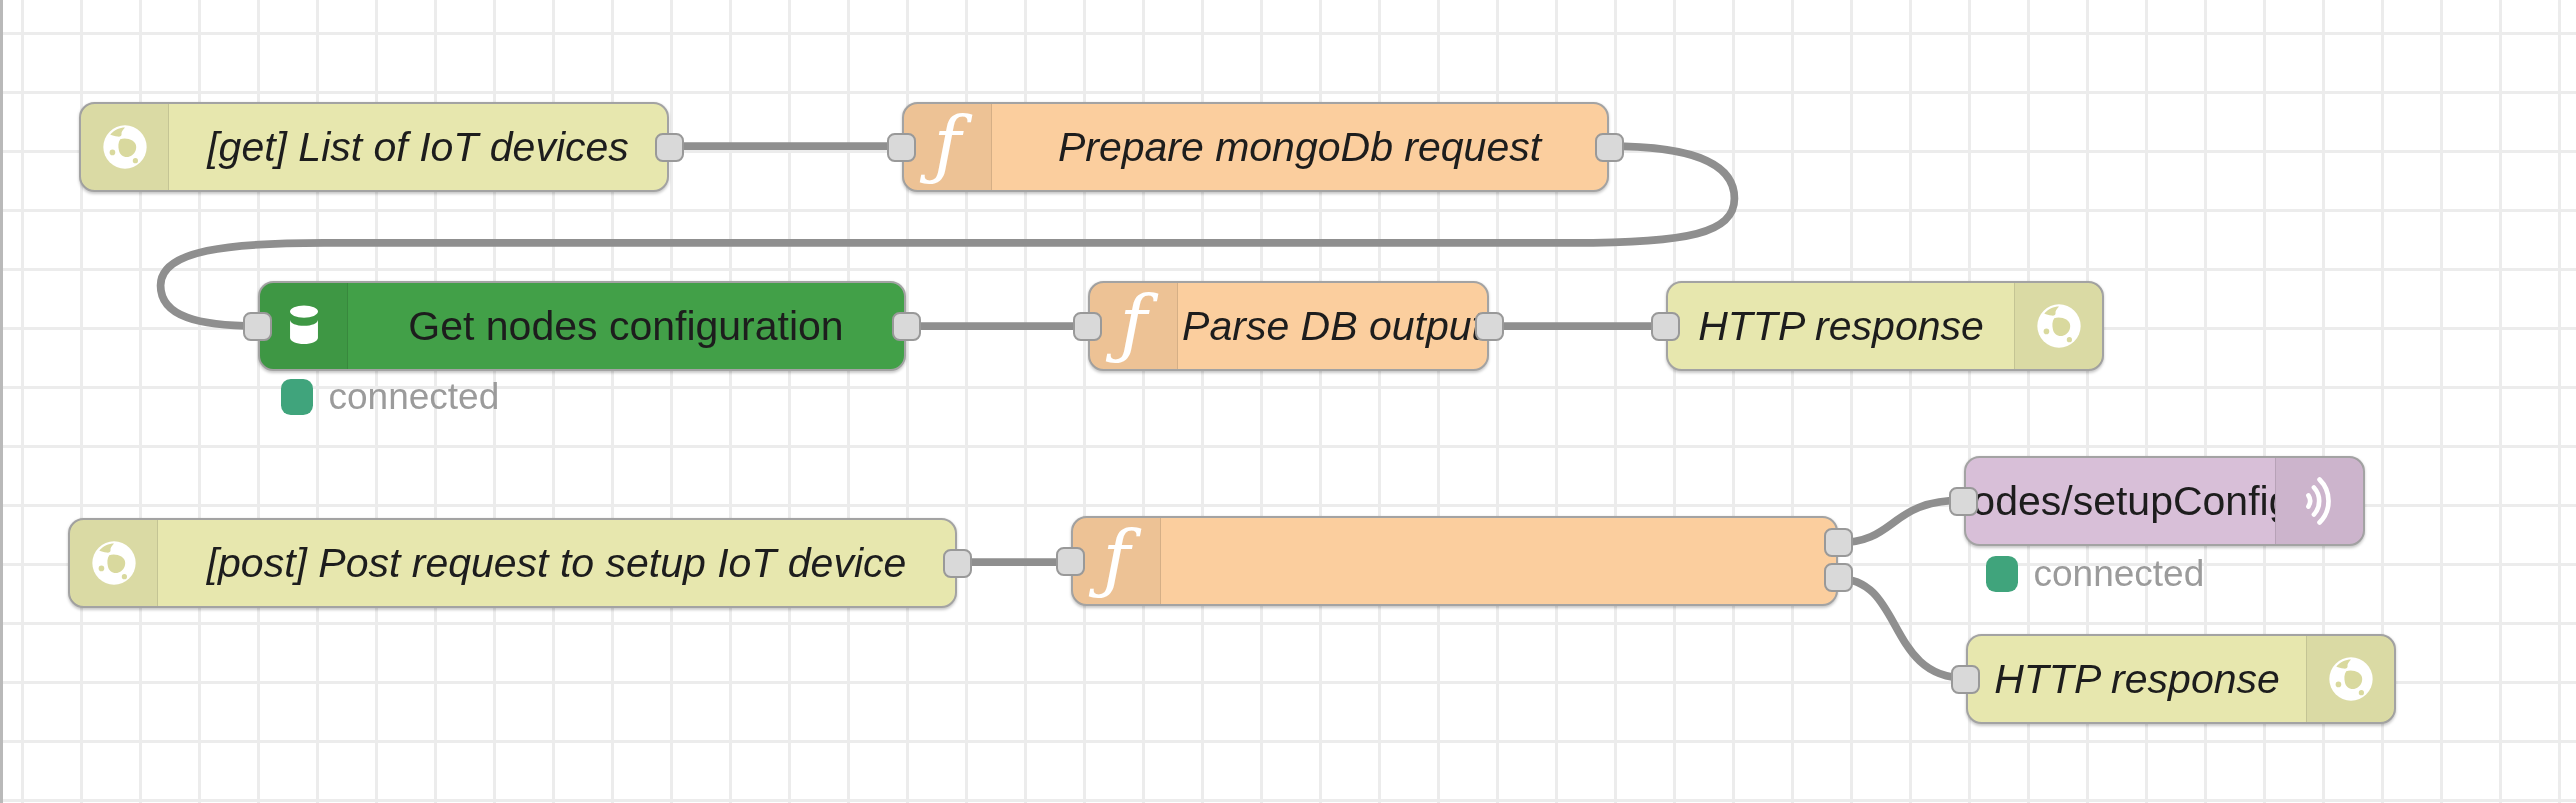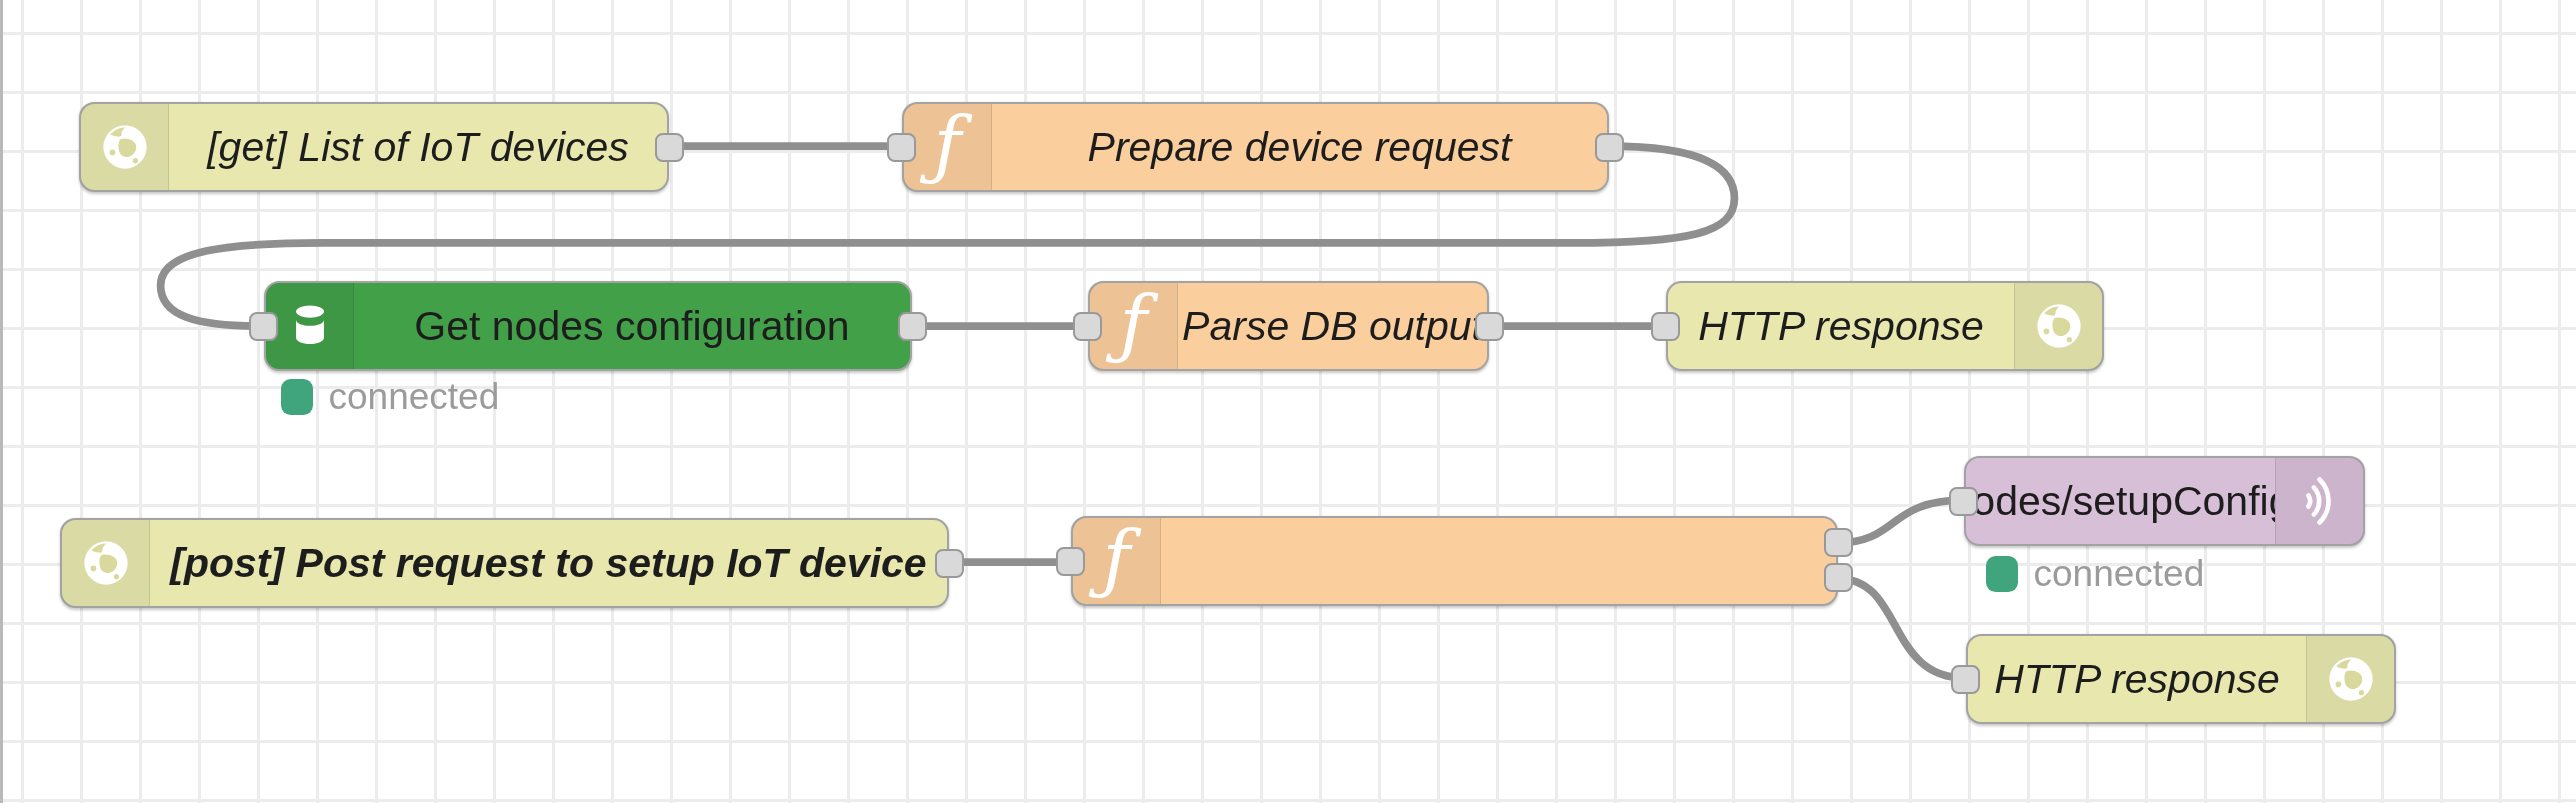--- a/index.html
+++ b/index.html
@@ -97,25 +97,25 @@
     </div>
     <div class="label italic">[get] List of IoT devices</div>
     <div class="port out"></div>
   </div>
 
   <div class="node function" style="left:902px;top:102px;width:707px;">
     <div class="port in"></div>
     <div class="iconbox left">
         <span class="ficon">ƒ</span>
       </div>
-    <div class="label italic">Prepare device request</div>
-    <div class="port out"></div>
-  </div>
-
-  <div class="node mongodb" style="left:264px;top:281px;width:648px;">
+    <div class="label italic">Prepare mongoDb request</div>
+    <div class="port out"></div>
+  </div>
+
+  <div class="node mongodb" style="left:258px;top:281px;width:648px;">
     <div class="port in"></div>
     <div class="iconbox left">
       <svg viewBox="0 0 24 24" width="54" height="58">
         <ellipse cx="12" cy="5.6" rx="6.2" ry="2.7" fill="#ffffff"></ellipse>
         <path fill="#ffffff" d="M5.8 9.2 C5.8 10.8 8.6 11.9 12 11.9 C15.4 11.9 18.2 10.8 18.2 9.2 L18.2 17.2 C18.2 18.8 15.4 20 12 20 C8.6 20 5.8 18.8 5.8 17.2 Z"></path>
       </svg>
     </div>
     <div class="label">Get nodes configuration</div>
     <div class="port out"></div>
   </div>
@@ -140,21 +140,21 @@
       <svg viewBox="0 0 24 24" width="52" height="52">
         <circle cx="12" cy="12" r="10" fill="#ffffff"></circle>
         <path fill="#d9d99e" d="M5.2 6.2 C7 4.2 9.6 3 12 3 C10.8 4.4 10.2 5.2 10.4 6 C10.6 6.9 9.6 7.4 8.6 7.2 C7.4 7 6.2 6.6 5.2 6.2 Z"></path>
         <path fill="#d9d99e" d="M9.8 8.4 C11.4 7.8 13.8 8 15.4 9 C17 10 17.6 11.8 16.9 13.6 C16.2 15.4 14.6 16.6 12.8 16.6 C11 16.6 9.6 15.4 9.2 13.6 C8.8 11.8 8.8 9.8 9.8 8.4 Z"></path>
         <circle cx="6.2" cy="14.5" r="1.3" fill="#d9d99e"></circle>
         <circle cx="16.8" cy="18.3" r="1.2" fill="#d9d99e"></circle>
       </svg>
     </div>
   </div>
 
-  <div class="node http" style="left:60px;top:518px;width:889px;font-weight:bold;">
+  <div class="node http" style="left:68px;top:518px;width:889px;">
     <div class="iconbox left">
       <svg viewBox="0 0 24 24" width="52" height="52">
         <circle cx="12" cy="12" r="10" fill="#ffffff"></circle>
         <path fill="#d9d99e" d="M5.2 6.2 C7 4.2 9.6 3 12 3 C10.8 4.4 10.2 5.2 10.4 6 C10.6 6.9 9.6 7.4 8.6 7.2 C7.4 7 6.2 6.6 5.2 6.2 Z"></path>
         <path fill="#d9d99e" d="M9.8 8.4 C11.4 7.8 13.8 8 15.4 9 C17 10 17.6 11.8 16.9 13.6 C16.2 15.4 14.6 16.6 12.8 16.6 C11 16.6 9.6 15.4 9.2 13.6 C8.8 11.8 8.8 9.8 9.8 8.4 Z"></path>
         <circle cx="6.2" cy="14.5" r="1.3" fill="#d9d99e"></circle>
         <circle cx="16.8" cy="18.3" r="1.2" fill="#d9d99e"></circle>
       </svg>
     </div>
     <div class="label italic">[post] Post request to setup IoT device</div>

